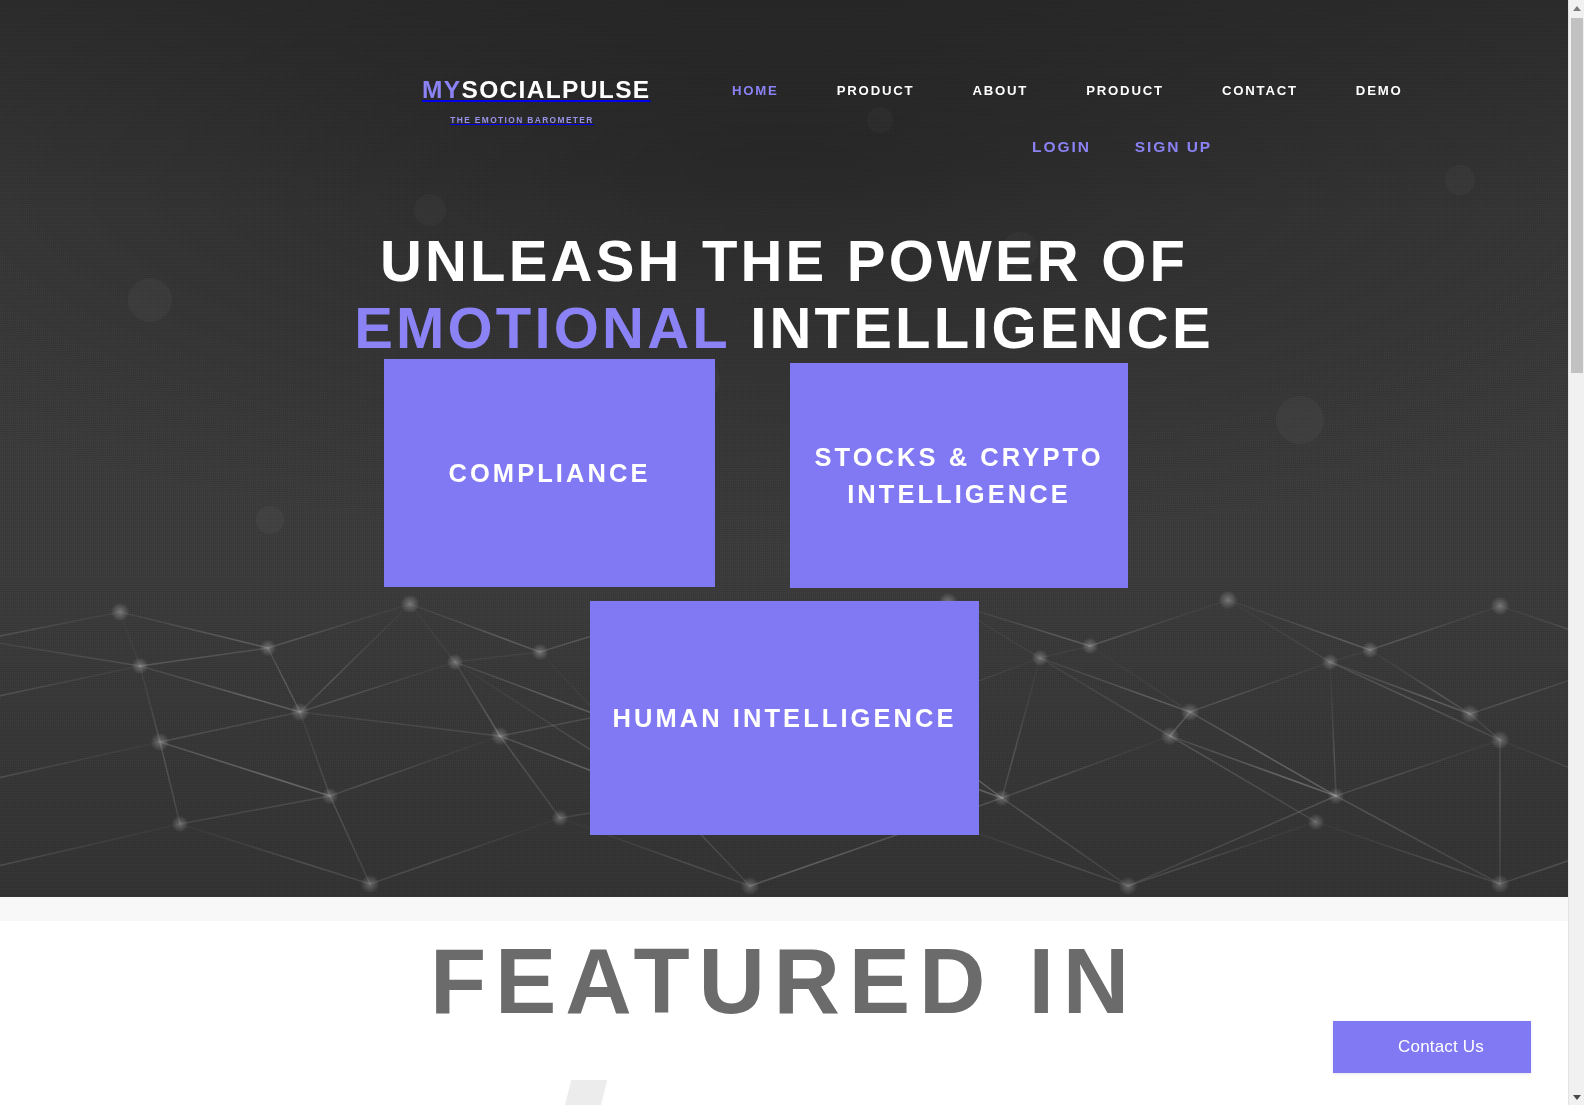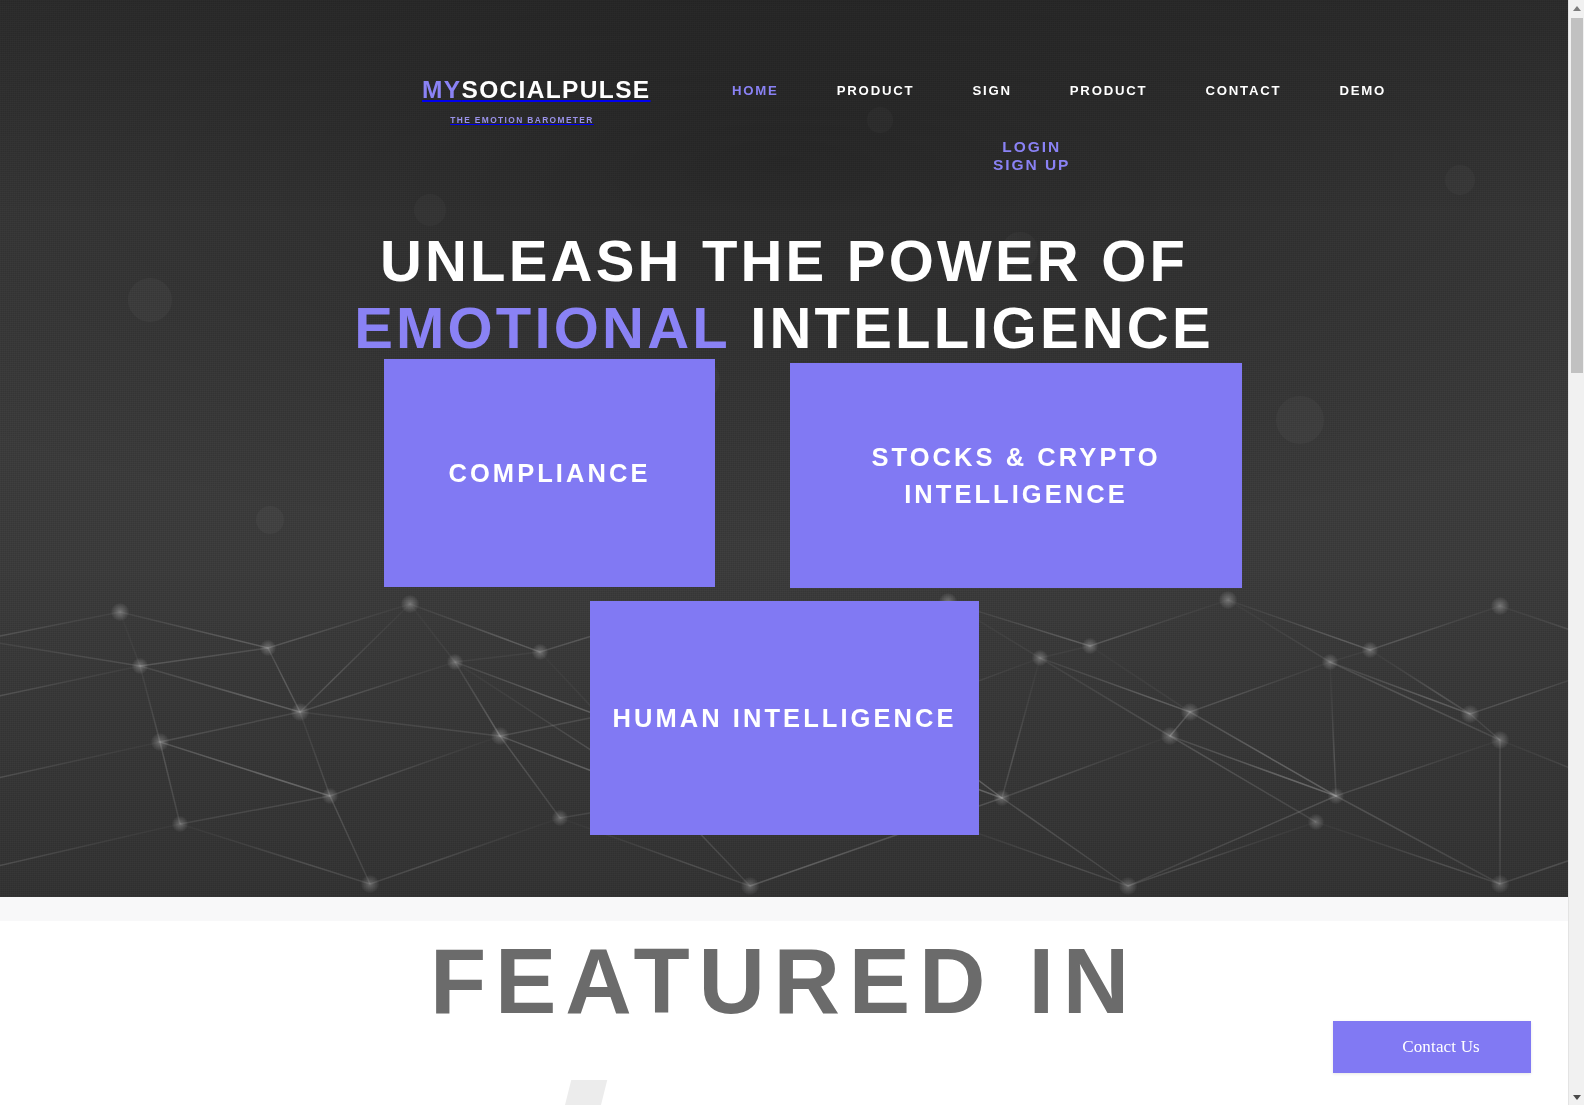--- a/index.html
+++ b/index.html
@@ -76,22 +76,22 @@
     letter-spacing:.135em;
     text-decoration:none;
     padding:0 23px;
     white-space:nowrap;
     cursor:pointer;
   }
   .nav-link:first-child { padding-left:12px; }
   .nav-link.active { color:#8a82f5; }
 
   .nav-auth {
-    position:absolute; left:971px; top:138px;
-    display:flex; align-items:center;flex-direction:column;
+    position:absolute; left:1010px; top:138px;
+    display:flex; align-items:center;
   }
   .auth-link {
     color:#8a82f5;
     font-size:15.5px; font-weight:700;
     letter-spacing:.125em;
     text-decoration:none;
     padding:0 22px;
     white-space:nowrap;
     cursor:pointer;
   }
@@ -127,21 +127,21 @@
   }
   .card-label {
     color:#ffffff;
     font-size:25.5px;
     font-weight:700;
     letter-spacing:.12em;
     line-height:1.45;
     padding:0 14px;
   }
   #card-compliance { left:384px;  top:359px; width:331px; height:228px; }
-  #card-stocks     { left:790px;  top:363px; width:452px; height:225px; }
+  #card-stocks     { left:790px;  top:363px; width:338px; height:225px; }
   #card-human      { left:590px;  top:601px; width:389px; height:234px; }
 
   
   .featured {
     position:absolute;
     left:0; top:897px;
     width:1568px; height:232px;
     background:#ffffff;
   }
   .featured-topstrip {
@@ -170,21 +170,21 @@
   }
 
   
   .contact-btn {
     position:absolute;
     left:1333px; top:1021px;
     width:198px; height:52px;
     background:#8179f3;
     color:#ffffff;
     border:none;
-    font-family:Liberation Serif, serif;
+    font-family:Liberation Sans, sans-serif;
     font-size:17px;
     font-weight:400;
     letter-spacing:.01em;
     display:flex;
     align-items:center;
     justify-content:center;
     cursor:pointer;
     box-shadow:0 1px 3px rgba(0,0,0,.10);
     z-index:20;
     padding-left:18px;
@@ -325,21 +325,21 @@
     <div class="nav-wrap">
 
       <a class="logo" href="#">
         <div class="logo-main"><span class="logo-my">MY</span><span class="logo-rest">SOCIALPULSE</span></div>
         <div class="logo-tag">THE EMOTION BAROMETER</div>
       </a>
 
       <nav class="nav-links">
         <a class="nav-link active" href="#">HOME</a>
         <a class="nav-link" href="#">PRODUCT</a>
-        <a class="nav-link" href="#">SIGN</a>
+        <a class="nav-link" href="#">ABOUT</a>
         <a class="nav-link" href="#">PRODUCT</a>
         <a class="nav-link" href="#">CONTACT</a>
         <a class="nav-link" href="#">DEMO</a>
       </nav>
 
       <div class="nav-auth">
         <a class="auth-link" href="#">LOGIN</a>
         <a class="auth-link" href="#">SIGN UP</a>
       </div>
     </div>

